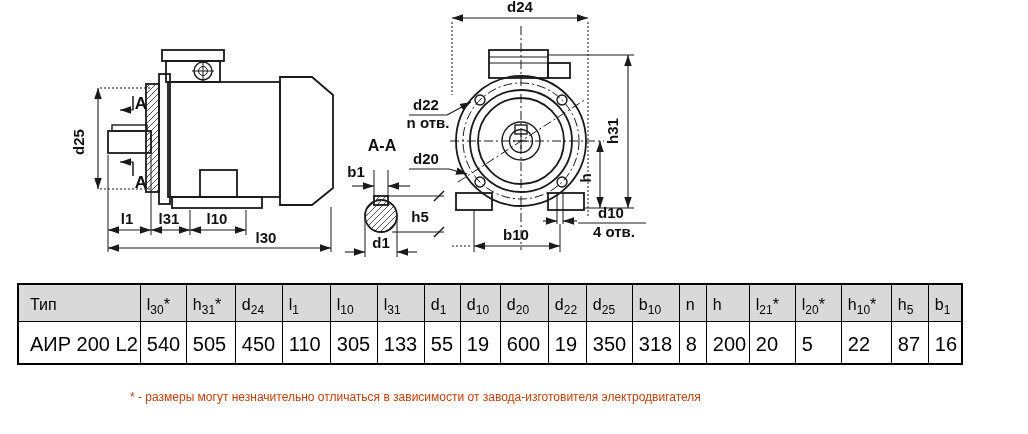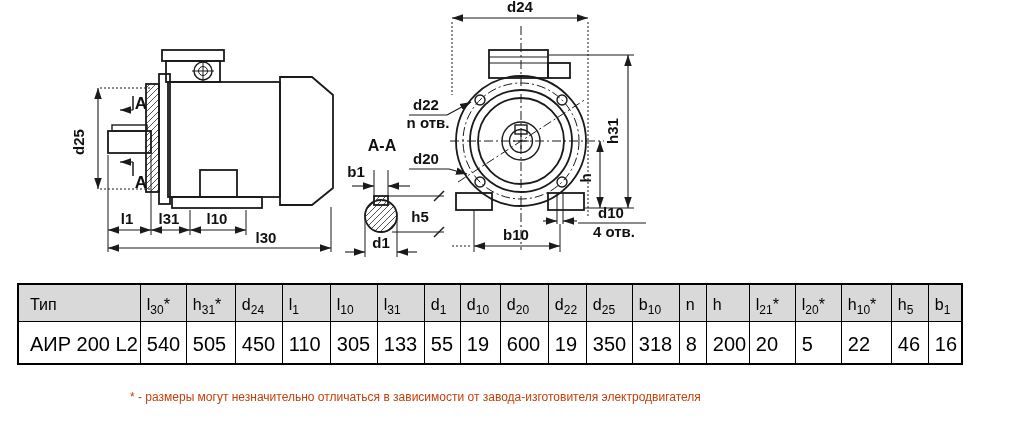--- a/index.html
+++ b/index.html
@@ -247,21 +247,21 @@
           <td>19</td>
           <td>600</td>
           <td>19</td>
           <td>350</td>
           <td>318</td>
           <td>8</td>
           <td>200</td>
           <td>20</td>
           <td>5</td>
           <td>22</td>
-          <td>46</td>
+          <td>87</td>
           <td>16</td>
         </tr>
     </tbody>
   </table>
 
   <div id="footnote">* - размеры могут незначительно отличаться в зависимости  от завода-изготовителя электродвигателя</div>
 
 </div>
 
 </body></html>

